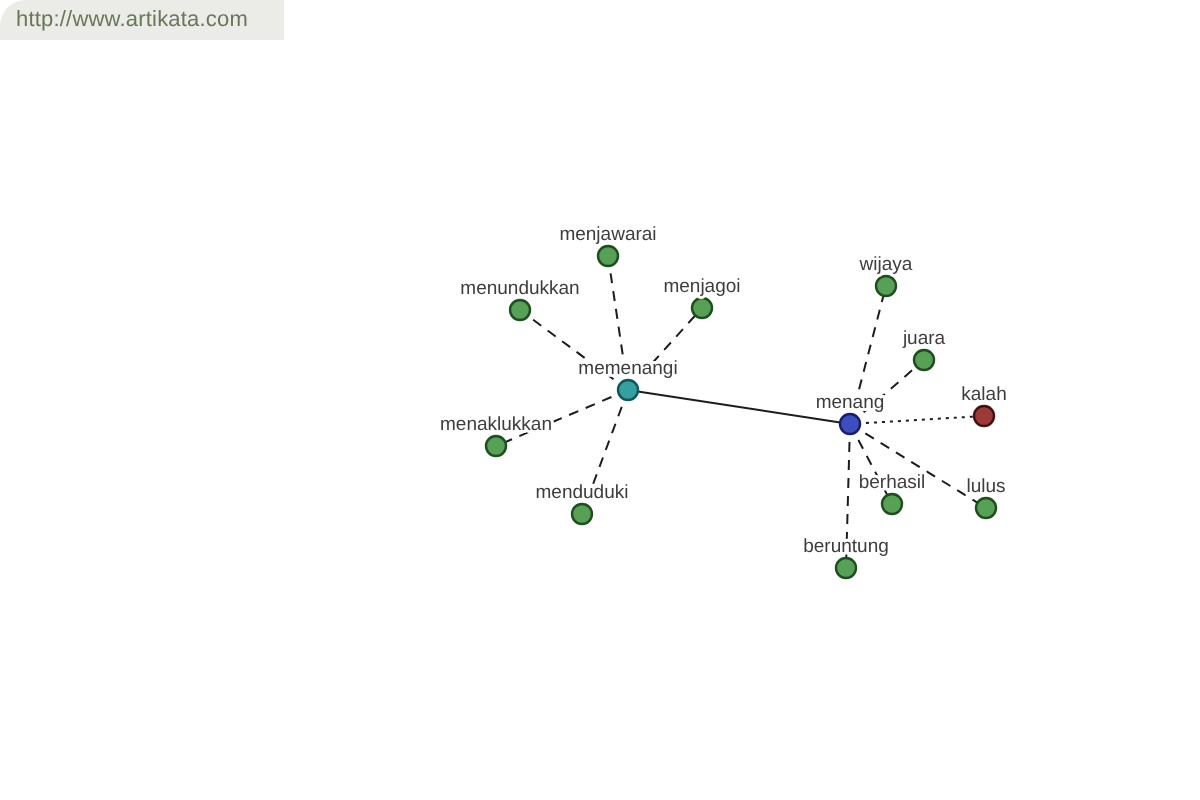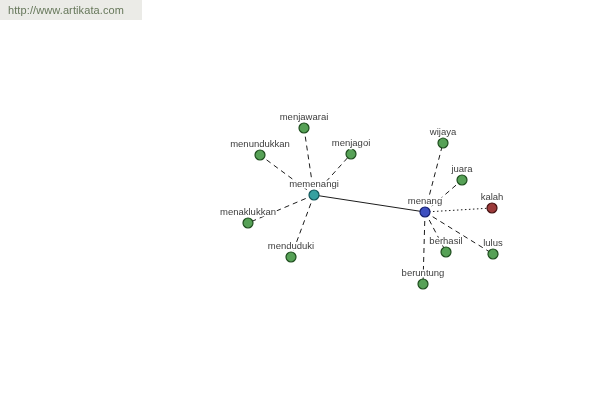--- a/index.html
+++ b/index.html
@@ -3,20 +3,21 @@
 <meta charset="utf-8">
 <style>
   html, body { margin: 0; padding: 0; background: #ffffff; }
   .stage {
     position: relative;
     width: 600px;
     height: 400px;
     background: #ffffff;
     overflow: hidden;
     font-family: "Liberation Sans", sans-serif;
+    border-radius: 13px;
   }
   .url-bar {
     position: absolute;
     left: 0;
     top: 0;
     width: 142px;
     height: 20px;
     background: #ebebe7;
     box-sizing: border-box;
     display: flex;

